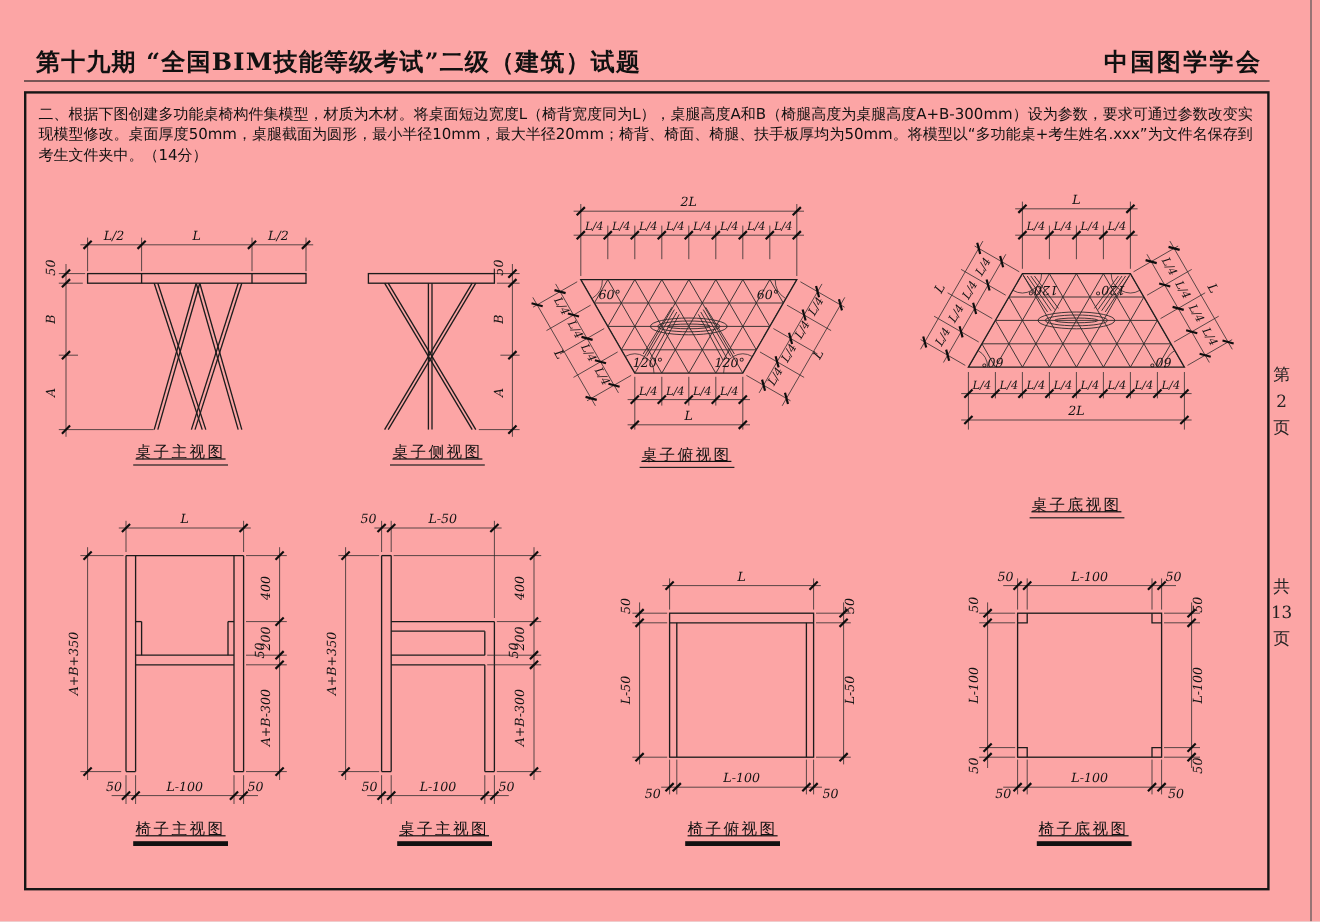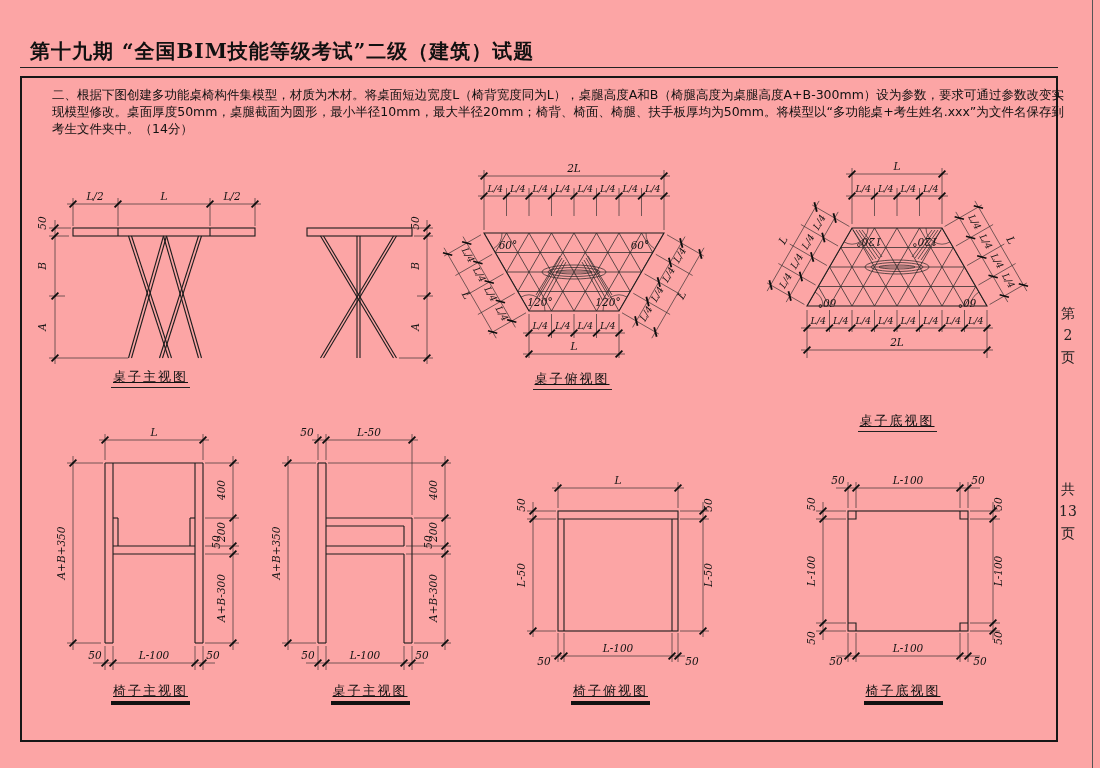--- a/index.html
+++ b/index.html
@@ -3,21 +3,21 @@
 <meta charset="utf-8">
 <style>
   html,body{margin:0;padding:0;background:#e8e8e8;}
   #page{position:relative;width:1100px;height:768px;background:#fca5a5;overflow:hidden;
         font-family:"DejaVu Sans",sans-serif;color:#111;}
   .abs{position:absolute;}
   #title-left{left:30px;top:38px;font:bold 20px "DejaVu Serif",serif;letter-spacing:1px;}
   #title-right{right:48px;top:38px;font:bold 20px "DejaVu Serif",serif;letter-spacing:2px;}
   #title-rule{left:20px;top:67px;width:1038px;height:0;border-top:1.5px solid #222;}
   #frame{left:20px;top:76px;width:1034px;height:662px;border:2px solid #161616;}
-  #question{left:32px;top:86px;width:1012px;font:12.5px/17px "DejaVu Sans",sans-serif;text-align:justify;margin-left:20px;}
+  #question{left:32px;top:86px;width:1012px;font:12.5px/17px "DejaVu Sans",sans-serif;text-align:justify;}
   #edge-line{left:1092px;top:0;width:0;height:768px;border-left:1.2px solid #555;}
   .pagecol{width:22px;text-align:center;font:14px/22px "DejaVu Serif",serif;color:#222;}
   .caption{position:absolute;text-align:center;font:13px "DejaVu Sans",sans-serif;letter-spacing:2px;}
   .caption span{display:inline-block;padding:0 2px 1px 2px;text-decoration:underline;}
   .u2 span{border-bottom:1.5px solid #222;}
   .u4 span{border-bottom:4px solid #111;text-align:center;}
   svg{position:absolute;overflow:visible;}
   .s{stroke:#1c1c1c;stroke-width:1.1;fill:none;}
   .d{stroke:#2a2a2a;stroke-width:.65;fill:none;}
   .m{stroke:#2a2a2a;stroke-width:.75;fill:none;}
@@ -32,20 +32,21 @@
 
   <svg width="0" height="0">
       <defs>
     <g id="tk">
           <line x1="-3.4" y1="3.4" x2="3.4" y2="-3.4"></line>
         </g>
   </defs>
     </svg>
 
   <div id="title-left" class="abs">第十九期 “全国BIM技能等级考试”二级（建筑）试题</div>
+  <div id="title-right" class="abs">中国图学学会</div>
   <div id="title-rule" class="abs"></div>
   <div id="frame" class="abs"></div>
   <div id="question" class="abs">二、根据下图创建多功能桌椅构件集模型，材质为木材。将桌面短边宽度L（椅背宽度同为L），桌腿高度A和B（椅腿高度为桌腿高度A+B-300mm）设为参数，要求可通过参数改变实现模型修改。桌面厚度50mm，桌腿截面为圆形，最小半径10mm，最大半径20mm；椅背、椅面、椅腿、扶手板厚均为50mm。将模型以“多功能桌+考生姓名.xxx”为文件名保存到考生文件夹中。（14分）</div>
   <div id="edge-line" class="abs"></div>
 
   <div class="abs pagecol" style="left:1057px;top:302px;">
     <div>第</div>
     <div>2</div>
     <div>页</div>
   </div>
@@ -116,20 +117,21 @@
       <line class="d" x1="150" y1="54" x2="150" y2="198"></line>
       <use href="#tk" x="150" y="62"></use>
         <use href="#tk" x="150" y="70"></use>
         <use href="#tk" x="150" y="130"></use>
         <use href="#tk" x="150" y="192"></use>
       <text class="t" transform="rotate(-90 142 57)" x="142" y="57">50</text>
       <text class="t" transform="rotate(-90 142 100)" x="142" y="100">B</text>
       <text class="t" transform="rotate(-90 142 161)" x="142" y="161">A</text>
     </g>
   </svg>
+  <div class="caption u2" style="left:277px;top:368px;width:175px;"><span>桌子侧视图</span></div>
 
   <svg style="left:436px;top:158px;" width="272" height="235" viewBox="0 0 272 235">
     <defs>
         <clipPath id="ct3">
           <path d="M48 75 L228 75 L183 153 L93 153 Z"></path>
         </clipPath>
       </defs>
     <path class="s" d="M48 75 L228 75 L183 153 L93 153 Z"></path>
     <g clip-path="url(#ct3)">
       <line class="m" x1="30" y1="94.5" x2="242" y2="94.5"></line>

